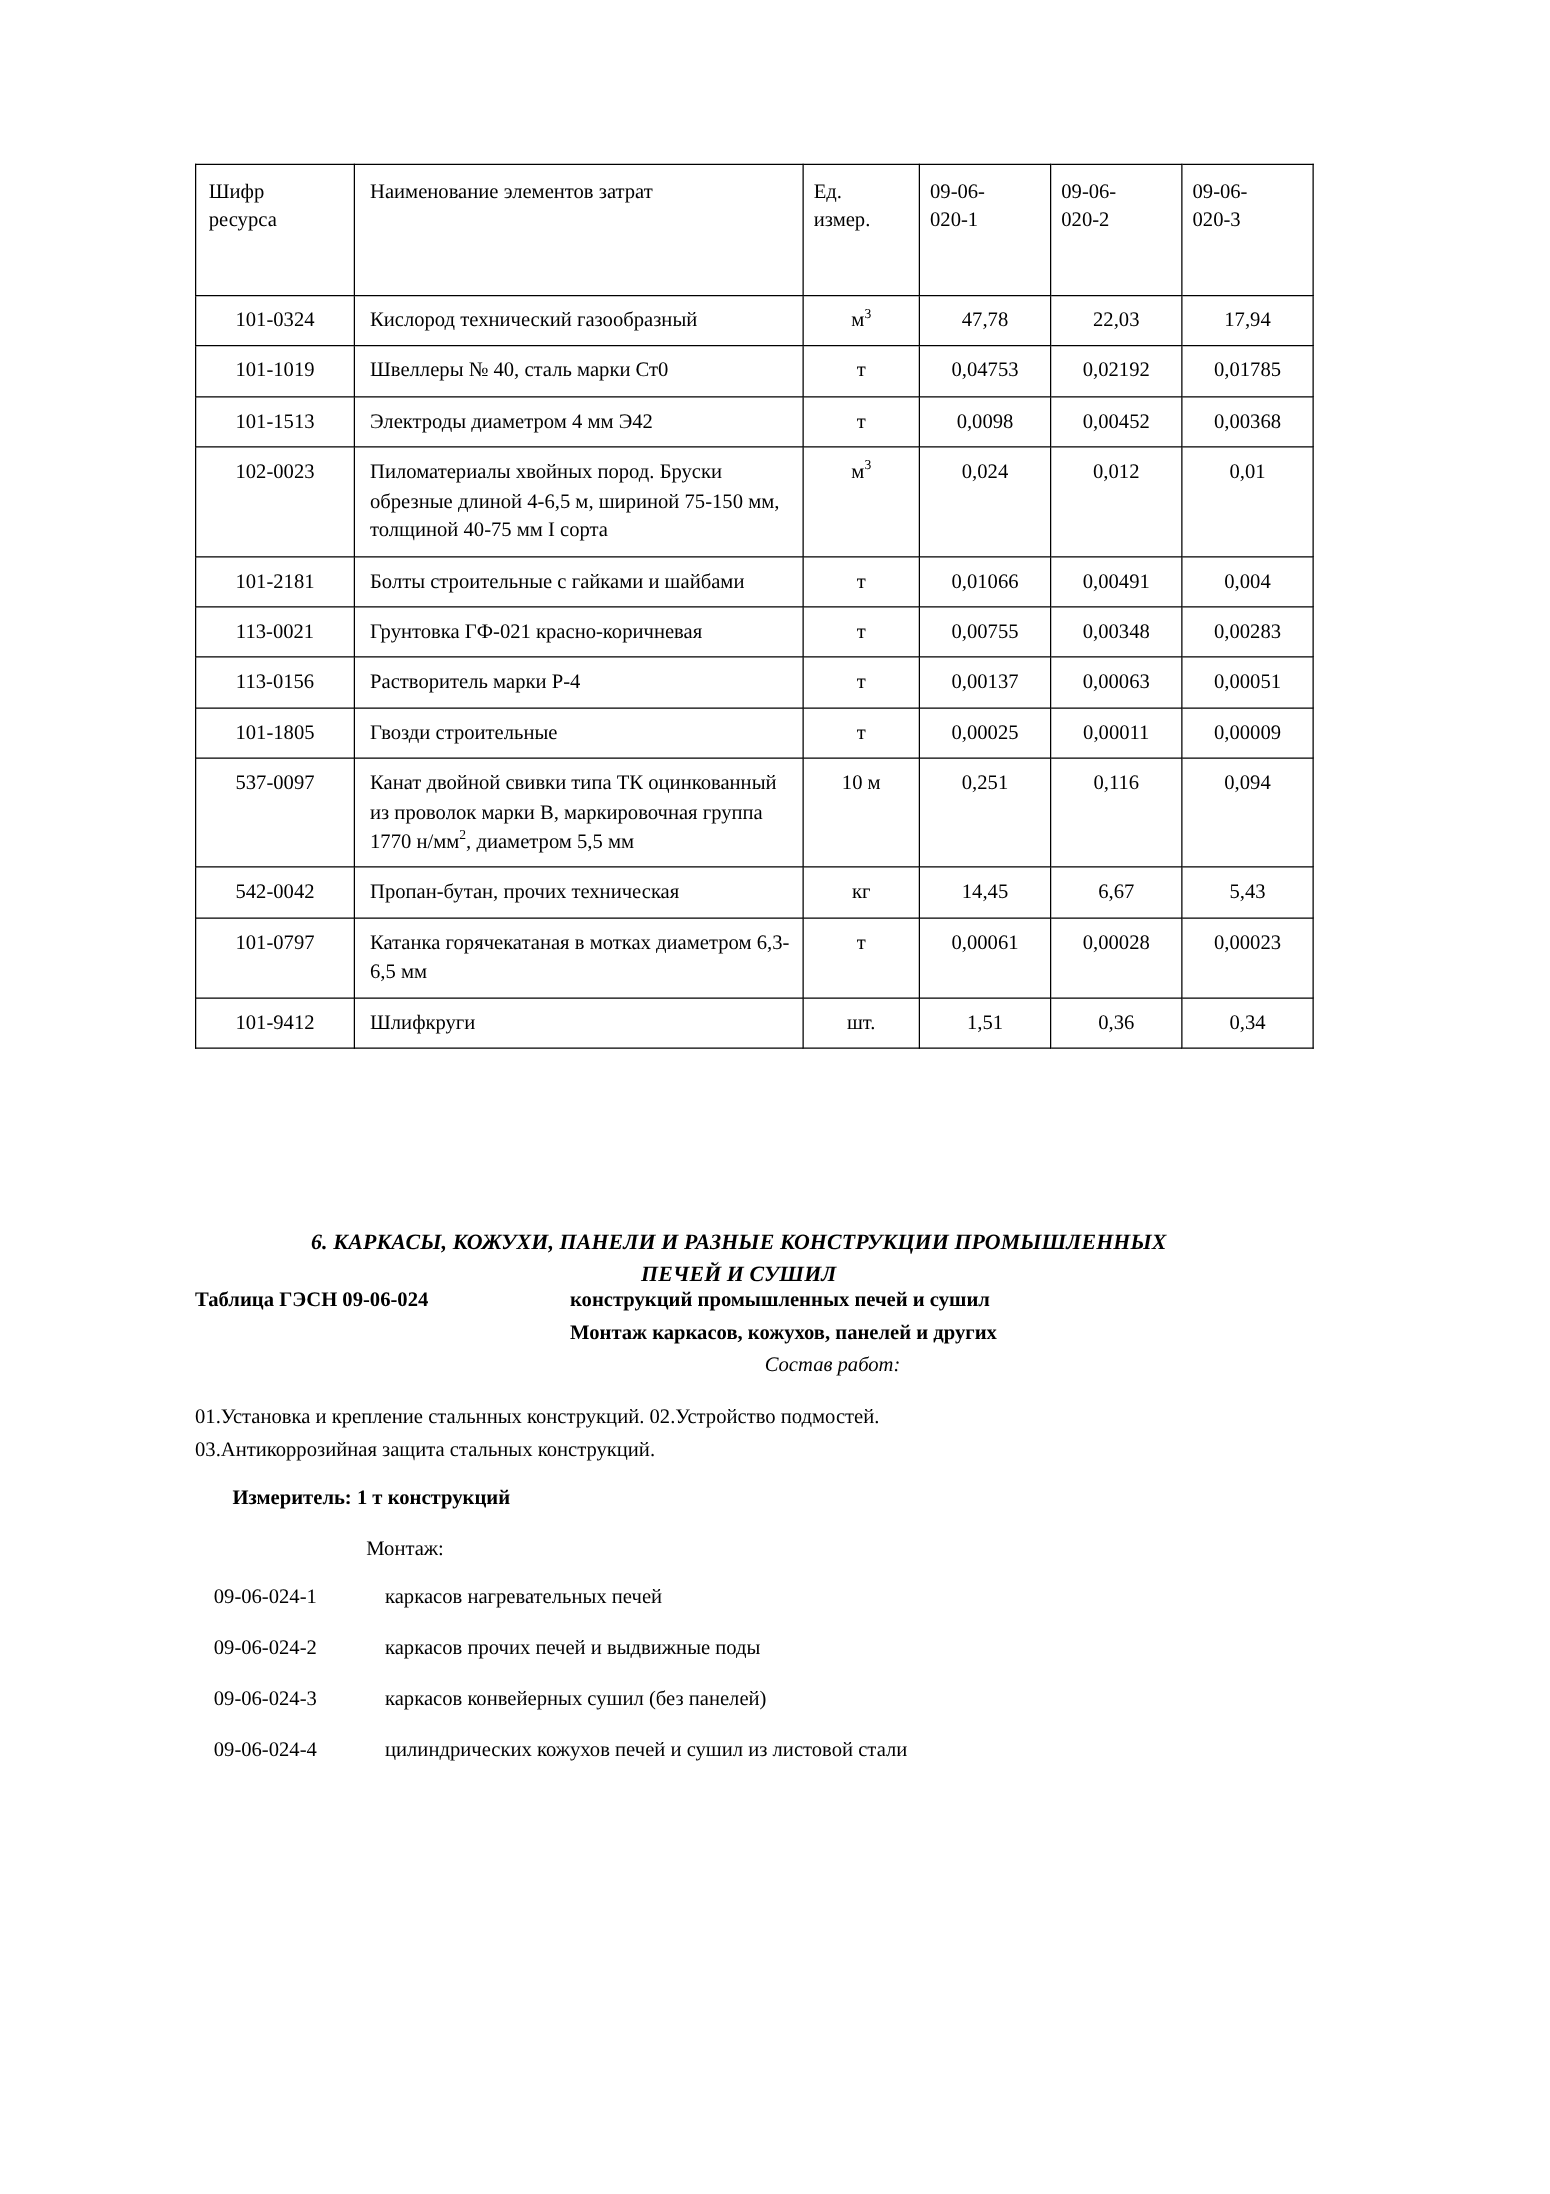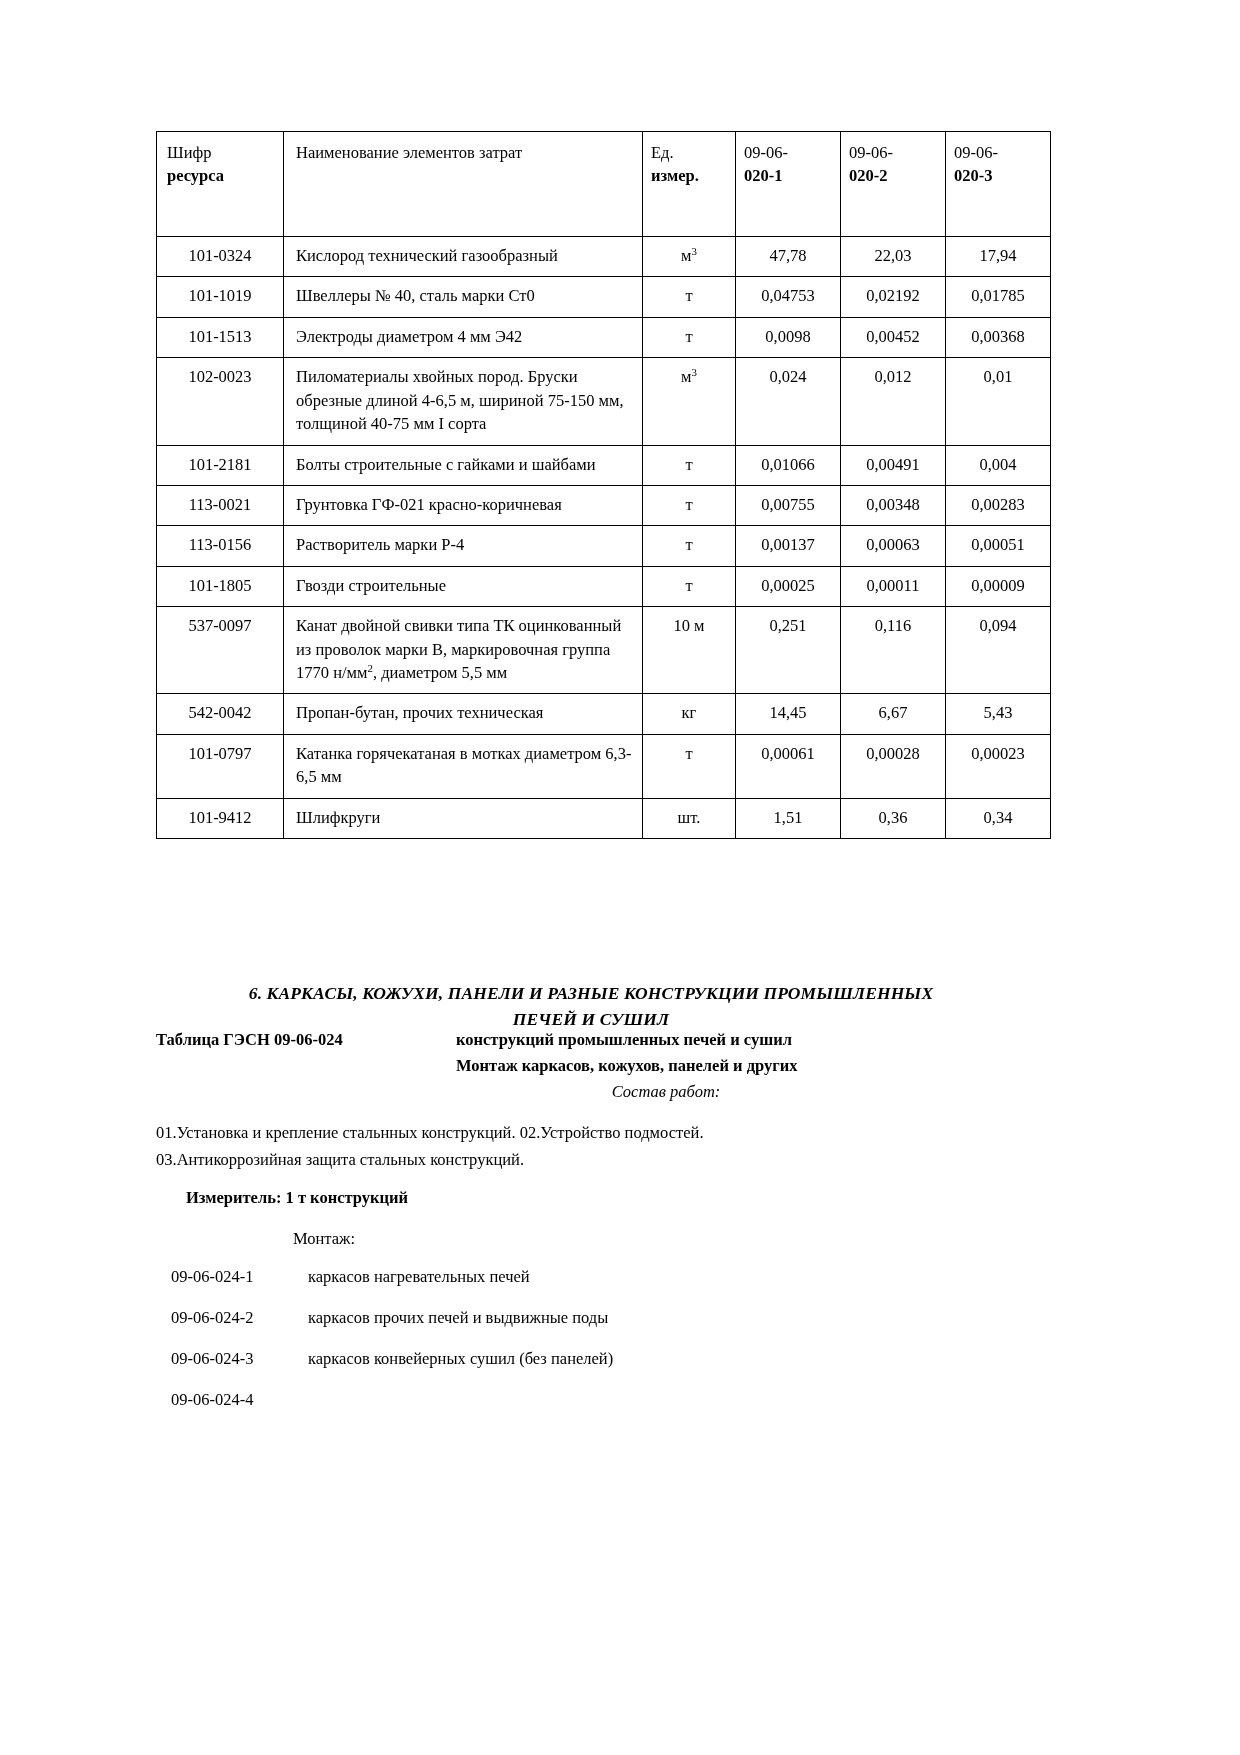--- a/index.html
+++ b/index.html
@@ -49,21 +49,21 @@
   .c-name   { width: 340px; text-align: left; padding-left: 12px !important; }
   .c-unit   { width: 78px;  text-align: center; }
   .c-v      { width: 90px;  text-align: center; }
 
   .hdr .c-code, .hdr .c-name, .hdr .c-unit, .hdr .c-v { text-align: left; }
   .hdr .c-code { padding-left: 10px !important; }
   .hdr .c-unit { padding-left: 8px !important; }
   .hdr .c-v    { padding-left: 8px !important; }
   .hdr td { height: 86px; }
 
-  .hdr-l2 { display: block; font-weight: bold; }
+  .hdr-l2 { display: block; }
 
   sup { font-size: 0.66em; vertical-align: super; line-height: 0; }
 
   
   .sec-heading {
     position: absolute;
     left: 156px;
     top: 980px;
     width: 870px;
     text-align: center;
@@ -321,16 +321,17 @@
       <div class="item-row">
         <div class="item-code">09-06-024-2</div>
         <div class="item-text">каркасов прочих печей и выдвижные поды</div>
       </div>
       <div class="item-row">
         <div class="item-code">09-06-024-3</div>
         <div class="item-text">каркасов конвейерных сушил (без панелей)</div>
       </div>
       <div class="item-row">
         <div class="item-code">09-06-024-4</div>
+        <div class="item-text">цилиндрических кожухов печей и сушил из листовой стали</div>
       </div>
     </div>
 
 </div>
 
 </body></html>

